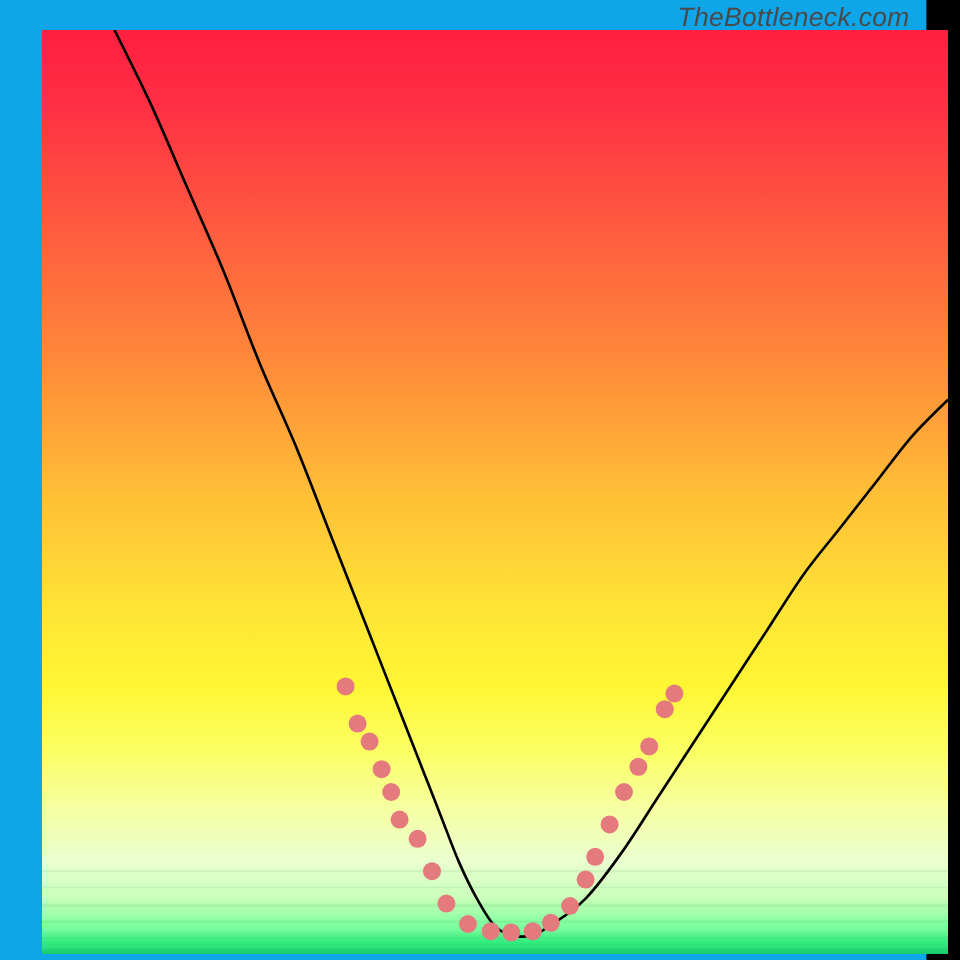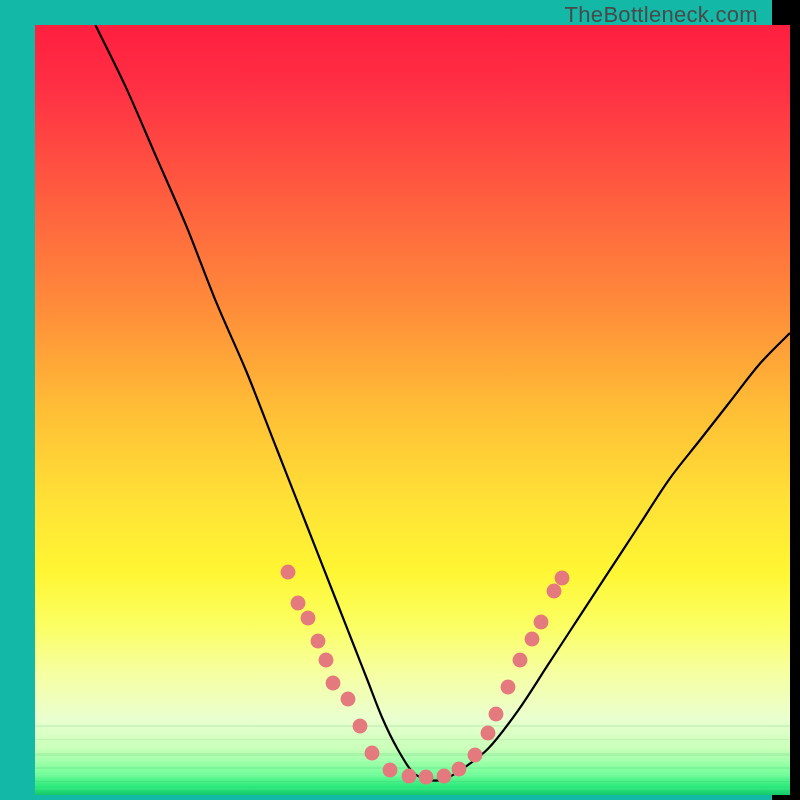--- a/index.html
+++ b/index.html
@@ -10,21 +10,22 @@
     overflow: hidden;
     background: #000;
     font-family: Arial, Helvetica, sans-serif;
   }
   .frame {
     position: absolute;
     left: 0;
     top: 0;
     width: 772px;
     height: 800px;
-    background: #14b8a6;
+    background: #0ea5e9;
+    font-style: italic;
   }
   .plot {
     position: absolute;
     left: 35px;
     top: 25px;
     width: 755px;
     height: 770px;
     overflow: hidden;
   }
   .gradient {

